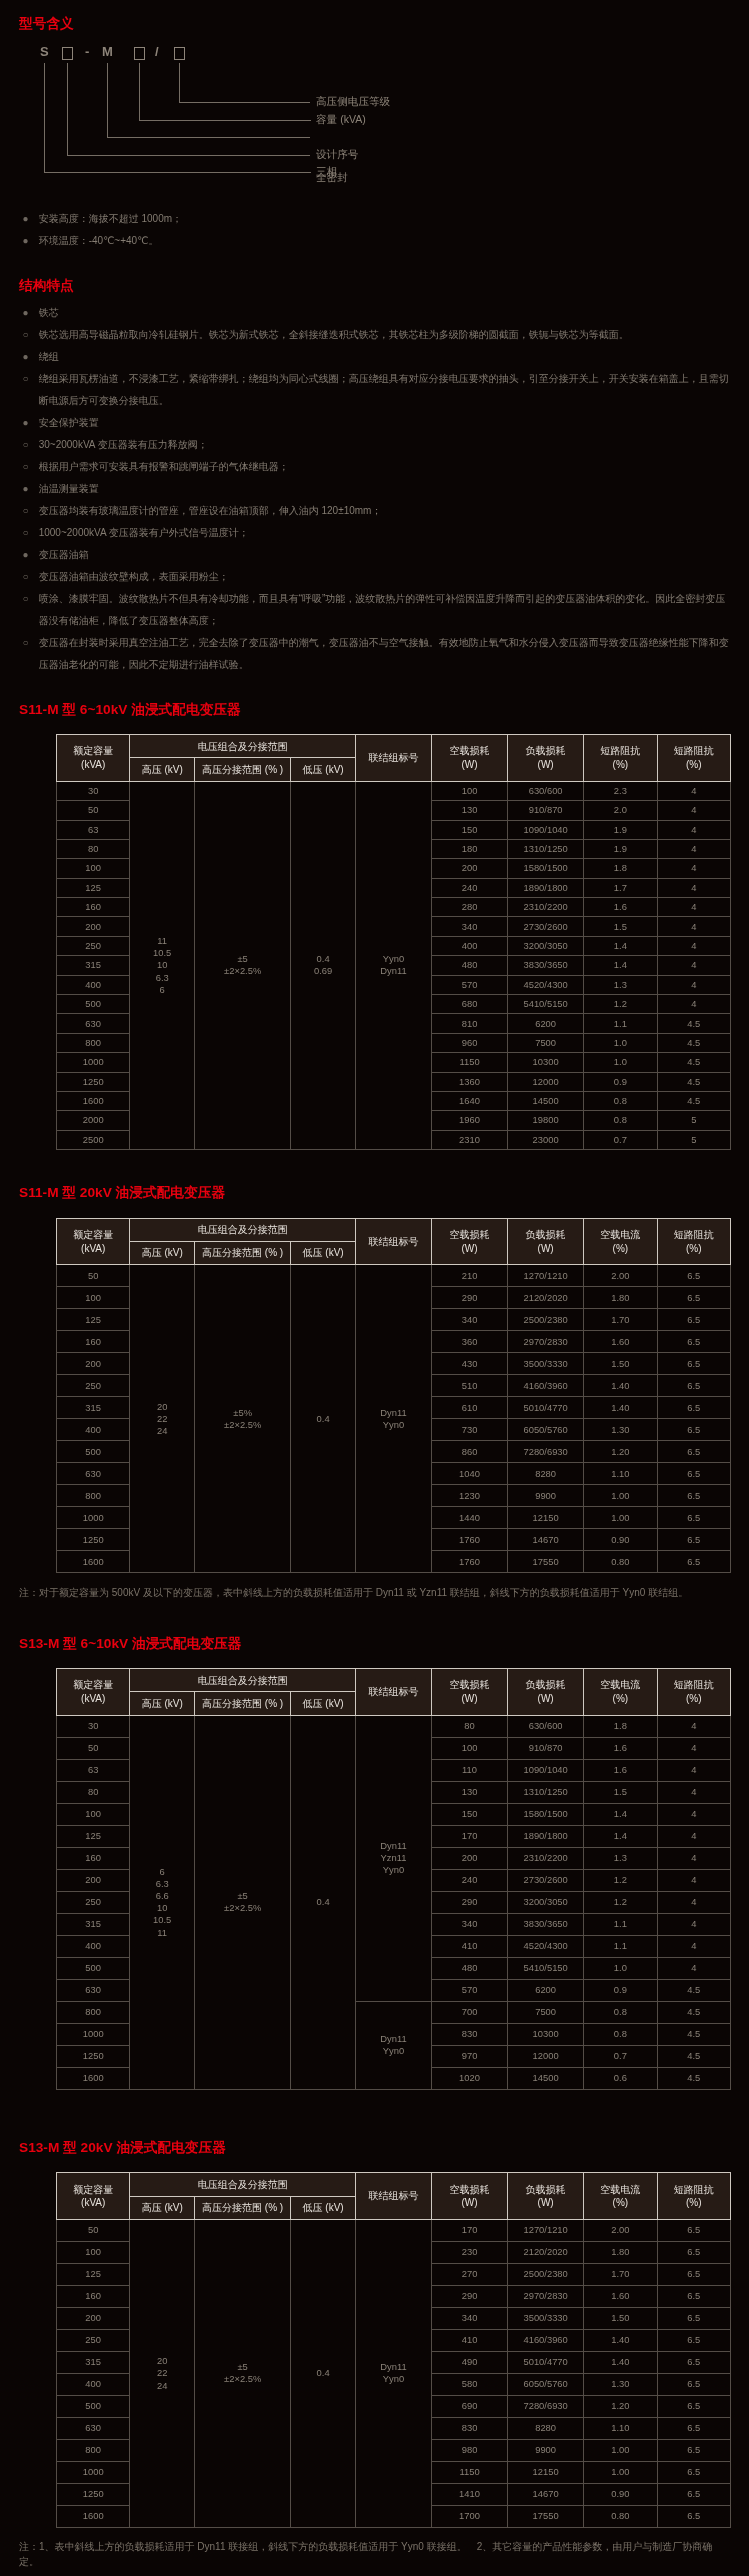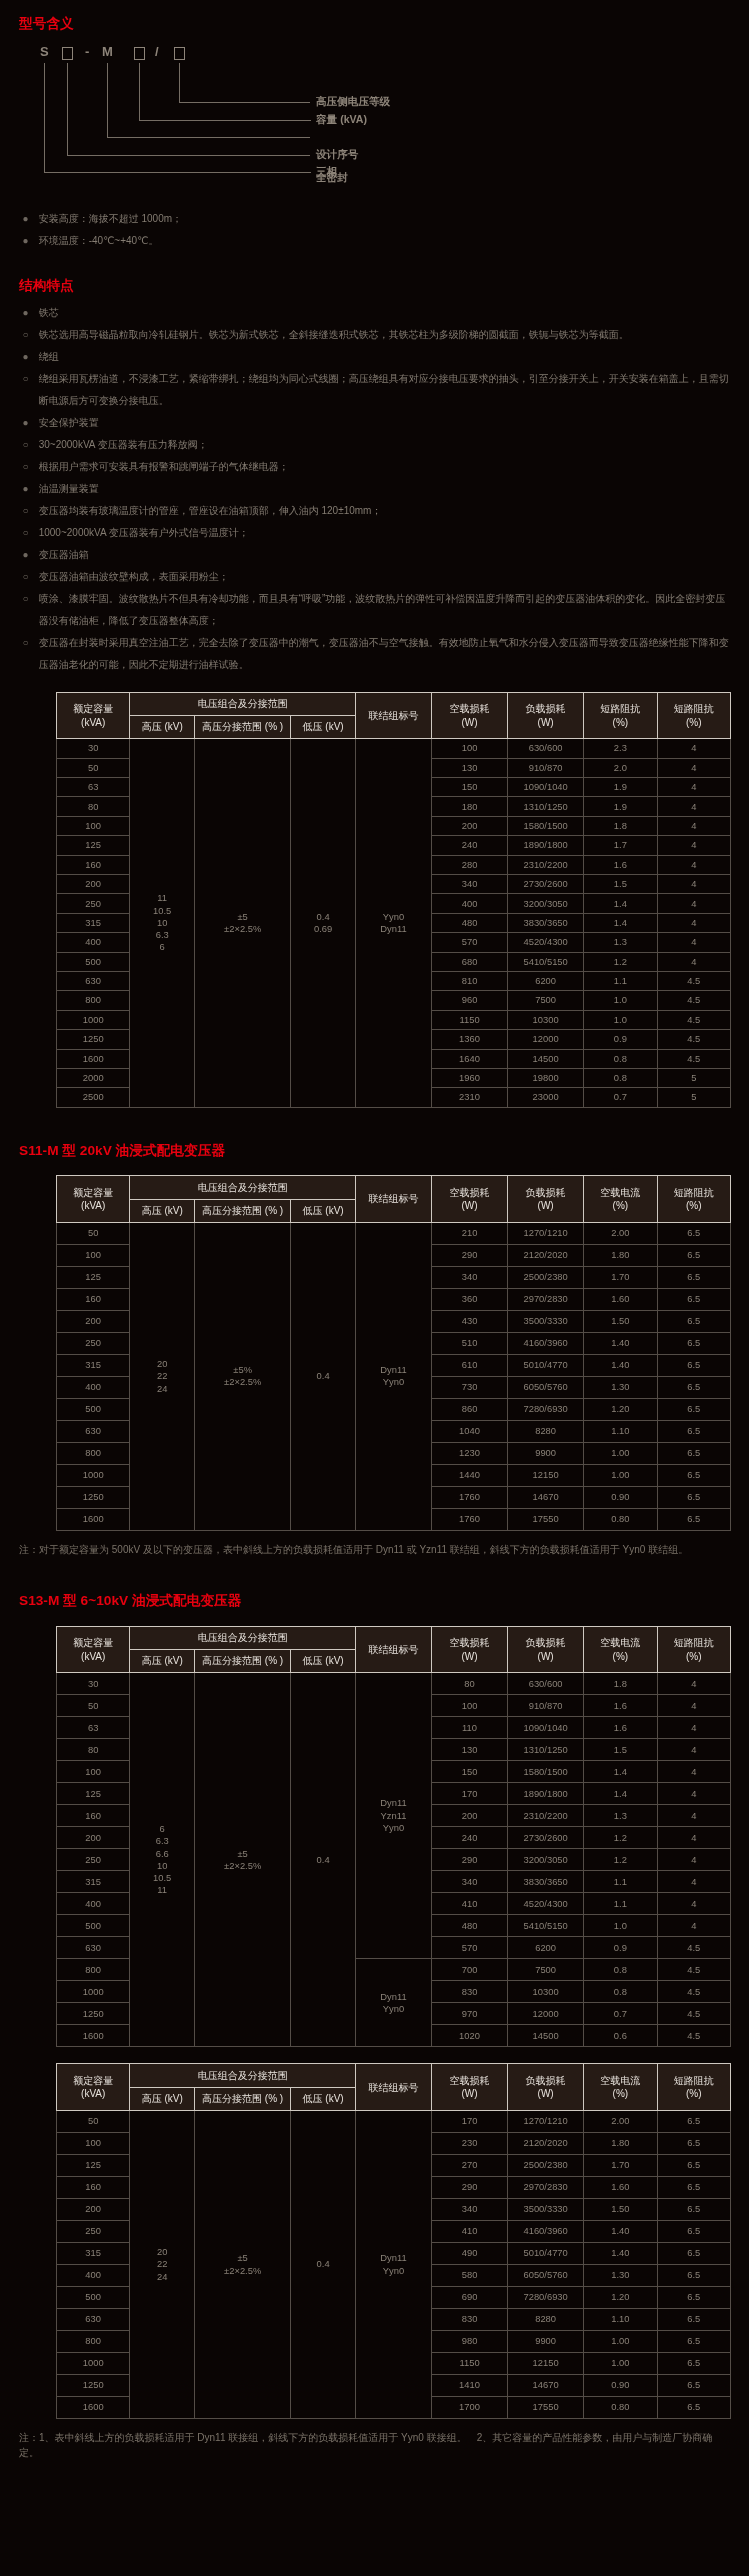--- a/index.html
+++ b/index.html
@@ -7,21 +7,21 @@
     width:750px;height:2576px;overflow:hidden;
     background:#0a0504;
     font-family:"Liberation Sans","DejaVu Sans",sans-serif;
   }
   .red{color:#e8000f;font-size:13.7px;font-weight:bold;margin:8px 0 0 19px;line-height:1.2;}
   #h-model{padding-top:7.5px;}
   #diagram{position:relative;height:157px;margin-top:10px;}
   .code-part{position:absolute;top:2.5px;color:#8d8479;font-size:13px;font-weight:bold;}
   .code-box{position:absolute;top:5px;width:9.4px;height:10.6px;border:1.2px solid #8d8479;}
   .conn{position:absolute;border-left:0.6px solid #756d64;border-bottom:0.6px solid #756d64;}
-  .dlabel{position:absolute;left:316px;color:#8d8479;font-size:10.6px;font-weight:bold;}
+  .dlabel{position:absolute;left:316px;color:#8d8479;font-size:10.6px;font-weight:normal;}
   #h-usage{margin-top:16.2px;}
   #usage-list{margin:8.7px 19px 0 22.5px;line-height:22.5px;color:#847c72;font-size:10px;}
   #h-struct{margin-top:25px;}
   #feature-list{margin:7.5px 19px 0 22.5px;line-height:22px;color:#847c72;font-size:10px;}
   .feat{position:relative;padding-left:16.2px;}
   .feat .bullet{position:absolute;left:0;top:0;color:#6e675f;}
   #t-title-0{margin-top:26px;}
   #t-title-1{margin-top:35px;}
   #t-title-2{margin-top:36px;}
   #t-title-3{margin-top:50px;}
@@ -81,20 +81,21 @@
       <div class="feat"><span class="bullet">○</span><span>根据用户需求可安装具有报警和跳闸端子的气体继电器；</span></div>
       <div class="feat"><span class="bullet">●</span><span>油温测量装置</span></div>
       <div class="feat"><span class="bullet">○</span><span>变压器均装有玻璃温度计的管座，管座设在油箱顶部，伸入油内 120±10mm；</span></div>
       <div class="feat"><span class="bullet">○</span><span>1000~2000kVA 变压器装有户外式信号温度计；</span></div>
       <div class="feat"><span class="bullet">●</span><span>变压器油箱</span></div>
       <div class="feat"><span class="bullet">○</span><span>变压器油箱由波纹壁构成，表面采用粉尘；</span></div>
       <div class="feat"><span class="bullet">○</span><span>喷涂、漆膜牢固。波纹散热片不但具有冷却功能，而且具有“呼吸”功能，波纹散热片的弹性可补偿因温度升降而引起的变压器油体积的变化。因此全密封变压器没有储油柜，降低了变压器整体高度；</span></div>
       <div class="feat"><span class="bullet">○</span><span>变压器在封装时采用真空注油工艺，完全去除了变压器中的潮气，变压器油不与空气接触。有效地防止氧气和水分侵入变压器而导致变压器绝缘性能下降和变压器油老化的可能，因此不定期进行油样试验。</span></div>
     </div>
 
+  <h2 class="red" id="t-title-0">S11-M 型 6~10kV 油浸式配电变压器</h2>
   <div class="spec-wrap">
       <table class="spec rh31">
         <colgroup>
           <col style="width: 10.9%;">
           <col style="width: 9.6%;">
           <col style="width: 14.3%;">
           <col style="width: 9.6%;">
           <col style="width: 11.3%;">
           <col style="width: 11.3%;">
           <col style="width: 11.3%;">
@@ -584,20 +585,21 @@
             <td>1600</td>
             <td>1020</td>
             <td>14500</td>
             <td>0.6</td>
             <td>4.5</td>
           </tr>
         </tbody>
       </table>
     </div>
 
+  <h2 class="red" id="t-title-3">S13-M 型 20kV 油浸式配电变压器</h2>
   <div class="spec-wrap">
       <table class="spec rh35">
         <colgroup>
           <col style="width: 10.9%;">
           <col style="width: 9.6%;">
           <col style="width: 14.3%;">
           <col style="width: 9.6%;">
           <col style="width: 11.3%;">
           <col style="width: 11.3%;">
           <col style="width: 11.3%;">

